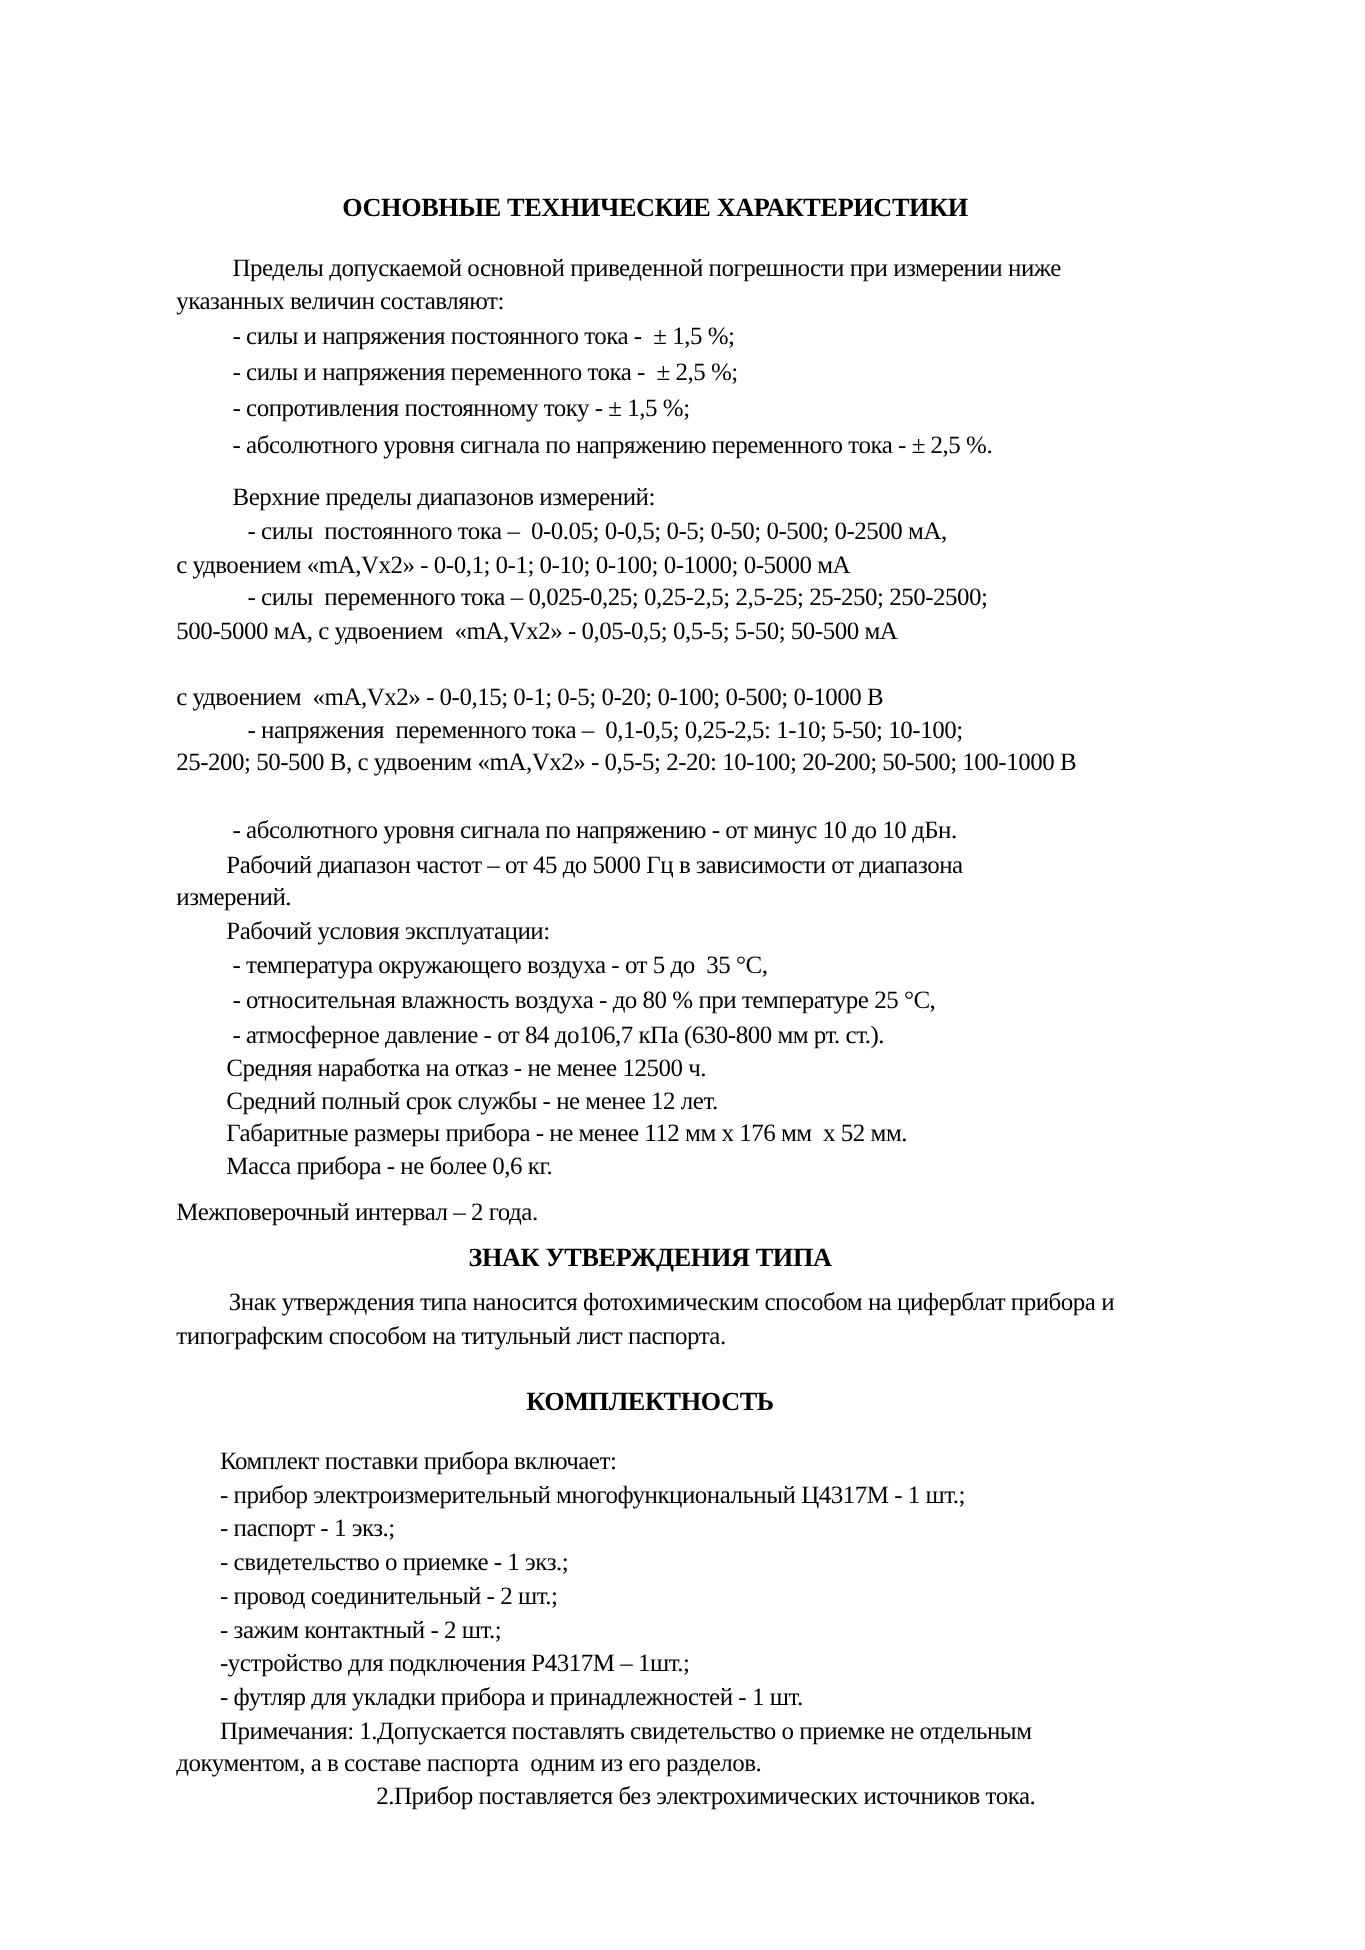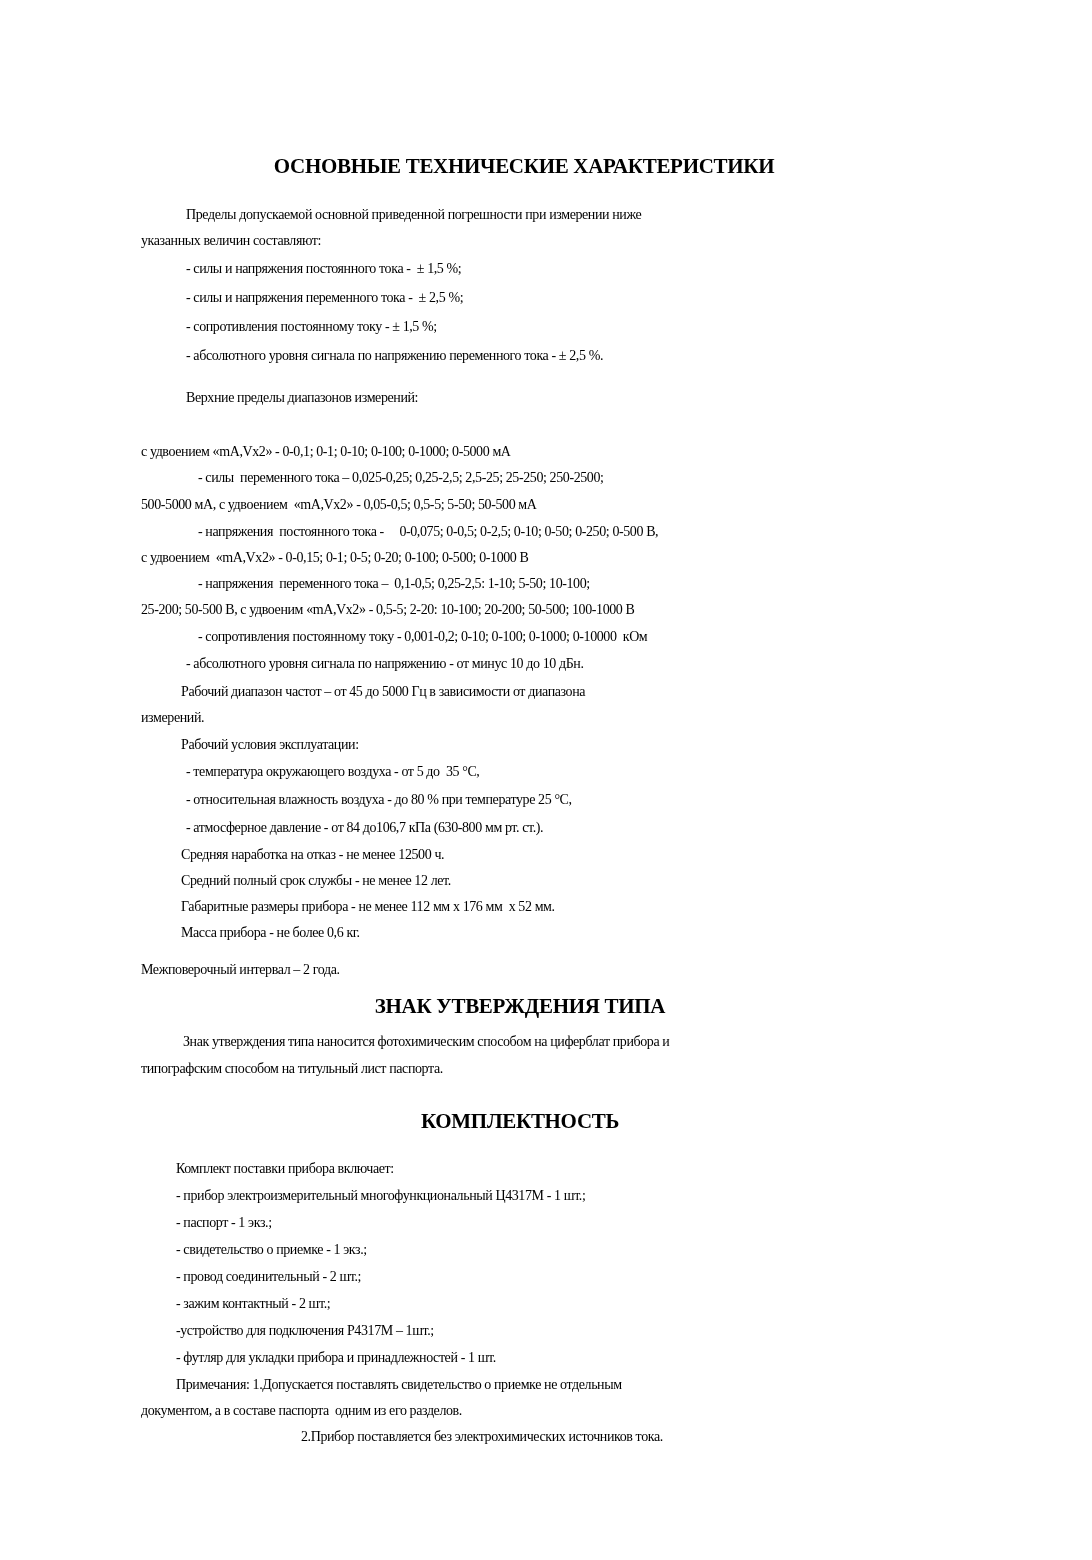--- a/index.html
+++ b/index.html
@@ -1,46 +1,45 @@
 <!DOCTYPE html>
 <html><head>
 <meta charset="utf-8">
 <style>
   html, body { margin: 0; padding: 0; background: #ffffff; }
   body { width: 1092px; height: 1560px; position: relative; overflow: hidden;
          font-family: "Liberation Serif", "DejaVu Serif", serif; color: #000; }
   .page { position: absolute; left: 0; top: 0; width: 1092px; height: 1560px; }
-  .ln { position: absolute; white-space: pre; font-size: 14px; line-height: 26px;
+  .ln { position: absolute; white-space: pre; font-size: 20px; line-height: 26px;
         letter-spacing: -0.4px; transform-origin: left top; }
   .h { position: absolute; left: 0; width: 1048px; text-align: center; font-weight: bold;
        font-size: 21px; line-height: 26px; letter-spacing: -0.3px; white-space: pre; }
 </style>
 </head>
 <body>
 
 <div class="page">
 
   <div class="h" style="top:153px;">ОСНОВНЫЕ ТЕХНИЧЕСКИЕ ХАРАКТЕРИСТИКИ</div>
 
   <div class="ln" style="left:186px; top:202px;">Пределы допускаемой основной приведенной погрешности при измерении ниже</div>
   <div class="ln" style="left:141px; top:228px;">указанных величин составляют:</div>
   <div class="ln" style="left:186px; top:256px;">- силы и напряжения постоянного тока -  ± 1,5 %;</div>
   <div class="ln" style="left:186px; top:285px;">- силы и напряжения переменного тока -  ± 2,5 %;</div>
   <div class="ln" style="left:186px; top:314px;">- сопротивления постоянному току - ± 1,5 %;</div>
   <div class="ln" style="left:186px; top:343px;">- абсолютного уровня сигнала по напряжению переменного тока - ± 2,5 %.</div>
 
   <div class="ln" style="left:186px; top:385px;">Верхние пределы диапазонов измерений:</div>
+  <div class="ln" style="left:198px; top:412px;">- силы  постоянного тока –  0-0.05; 0-0,5; 0-5; 0-50; 0-500; 0-2500 мА,</div>
   <div class="ln" style="left:141px; top:439px;">с удвоением «mA,Vx2» - 0-0,1; 0-1; 0-10; 0-100; 0-1000; 0-5000 мА</div>
   <div class="ln" style="left:198px; top:465px;">- силы  переменного тока – 0,025-0,25; 0,25-2,5; 2,5-25; 25-250; 250-2500;</div>
   <div class="ln" style="left:141px; top:492px;">500-5000 мА, с удвоением  «mA,Vx2» - 0,05-0,5; 0,5-5; 5-50; 50-500 мА</div>
-  <div class="ln" style="left:198px; top:519px;">- напряжения  постоянного тока -     0-0,075; 0-0,5; 0-2,5; 0-10; 0-50; 0-250; 0-500 В,</div>
   <div class="ln" style="left:141px; top:545px;">с удвоением  «mA,Vx2» - 0-0,15; 0-1; 0-5; 0-20; 0-100; 0-500; 0-1000 В</div>
   <div class="ln" style="left:198px; top:571px;">- напряжения  переменного тока –  0,1-0,5; 0,25-2,5: 1-10; 5-50; 10-100;</div>
   <div class="ln" style="left:141px; top:597px;">25-200; 50-500 В, с удвоеним «mA,Vx2» - 0,5-5; 2-20: 10-100; 20-200; 50-500; 100-1000 В</div>
-  <div class="ln" style="left:198px; top:624px;">- сопротивления постоянному току - 0,001-0,2; 0-10; 0-100; 0-1000; 0-10000  кОм</div>
   <div class="ln" style="left:186px; top:651px;">- абсолютного уровня сигнала по напряжению - от минус 10 до 10 дБн.</div>
 
   <div class="ln" style="left:181px; top:679px;">Рабочий диапазон частот – от 45 до 5000 Гц в зависимости от диапазона</div>
   <div class="ln" style="left:141px; top:705px;">измерений.</div>
   <div class="ln" style="left:181px; top:732px;">Рабочий условия эксплуатации:</div>
   <div class="ln" style="left:186px; top:759px;">- температура окружающего воздуха - от 5 до  35 °С,</div>
   <div class="ln" style="left:186px; top:787px;">- относительная влажность воздуха - до 80 % при температуре 25 °С,</div>
   <div class="ln" style="left:186px; top:815px;">- атмосферное давление - от 84 до106,7 кПа (630-800 мм рт. ст.).</div>
   <div class="ln" style="left:181px; top:842px;">Средняя наработка на отказ - не менее 12500 ч.</div>
   <div class="ln" style="left:181px; top:868px;">Средний полный срок службы - не менее 12 лет.</div>

